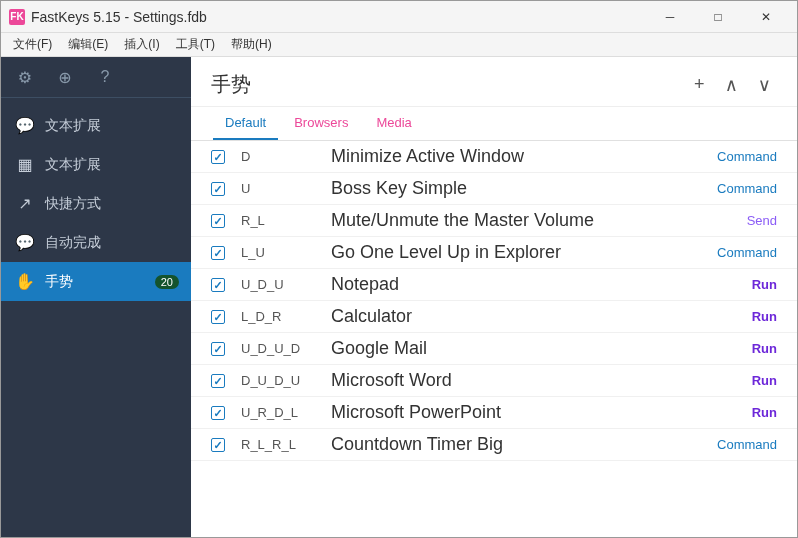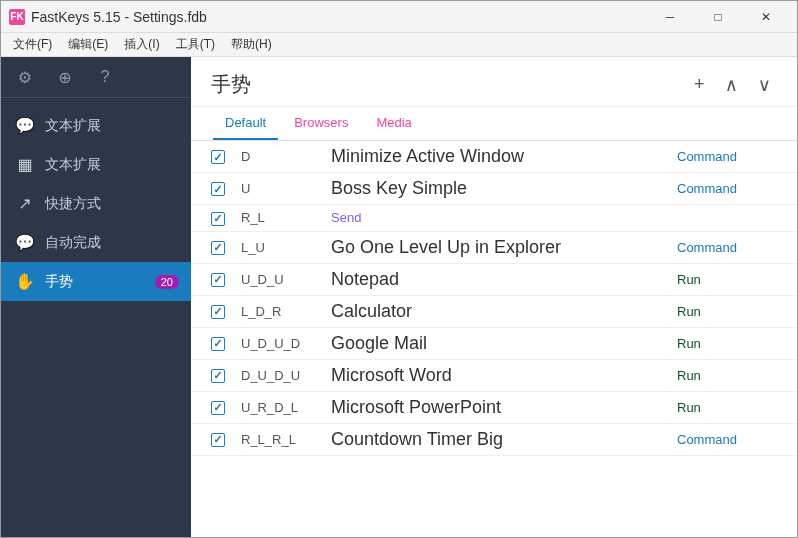--- a/index.html
+++ b/index.html
@@ -129,21 +129,21 @@
     .sidebar-nav-item .badge {
       position: absolute;
       right: 12px;
       background: #555;
       color: #ddd;
       font-size: 11px;
       padding: 1px 6px;
       border-radius: 8px;
     }
     .sidebar-nav-item.active .badge {
-      background: #a21caf;
+      background: #14532d;
       color: white;
     }
 
     
     .content {
       flex: 1;
       background: #fff;
       display: flex;
       flex-direction: column;
       overflow: hidden;
@@ -218,26 +218,26 @@
       color: #555;
       font-size: 13px;
     }
     .col-desc {
       flex: 1;
       color: #333;
       font-size: 18px;
     }
     .col-type {
       width: 100px;
-      text-align: left;
+      text-align: right;
       flex-shrink: 0;
     }
     .type-command { color: #1a7bbf; }
     .type-send { color: #8b5cf6; }
-    .type-run { color: #14532d; }
+    .type-run { color: #6d28d9; font-weight: bold; }
 
     
     .checkbox {
       width: 14px;
       height: 14px;
       border: 1px solid #aaa;
       background: white;
       display: inline-flex;
       align-items: center;
       justify-content: center;
@@ -346,20 +346,21 @@
     </div>
     <div class="col-key">U</div>
     <div class="col-desc">Boss Key Simple</div>
     <div class="col-type type-command">Command</div>
   </div>
         <div class="table-row">
     <div class="col-check">
       <div class="checkbox checked"></div>
     </div>
     <div class="col-key">R_L</div>
+    <div class="col-desc">Mute/Unmute the Master Volume</div>
     <div class="col-type type-send">Send</div>
   </div>
         <div class="table-row">
     <div class="col-check">
       <div class="checkbox checked"></div>
     </div>
     <div class="col-key">L_U</div>
     <div class="col-desc">Go One Level Up in Explorer</div>
     <div class="col-type type-command">Command</div>
   </div>

